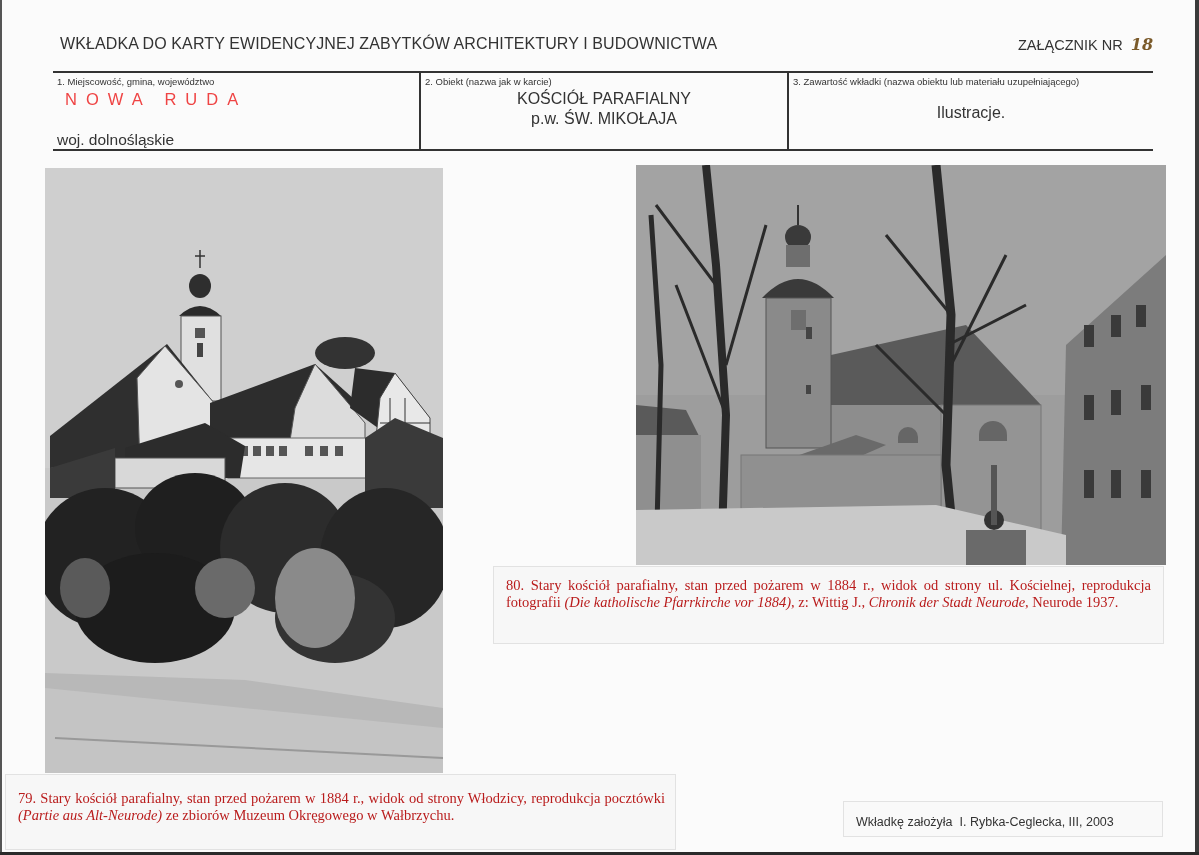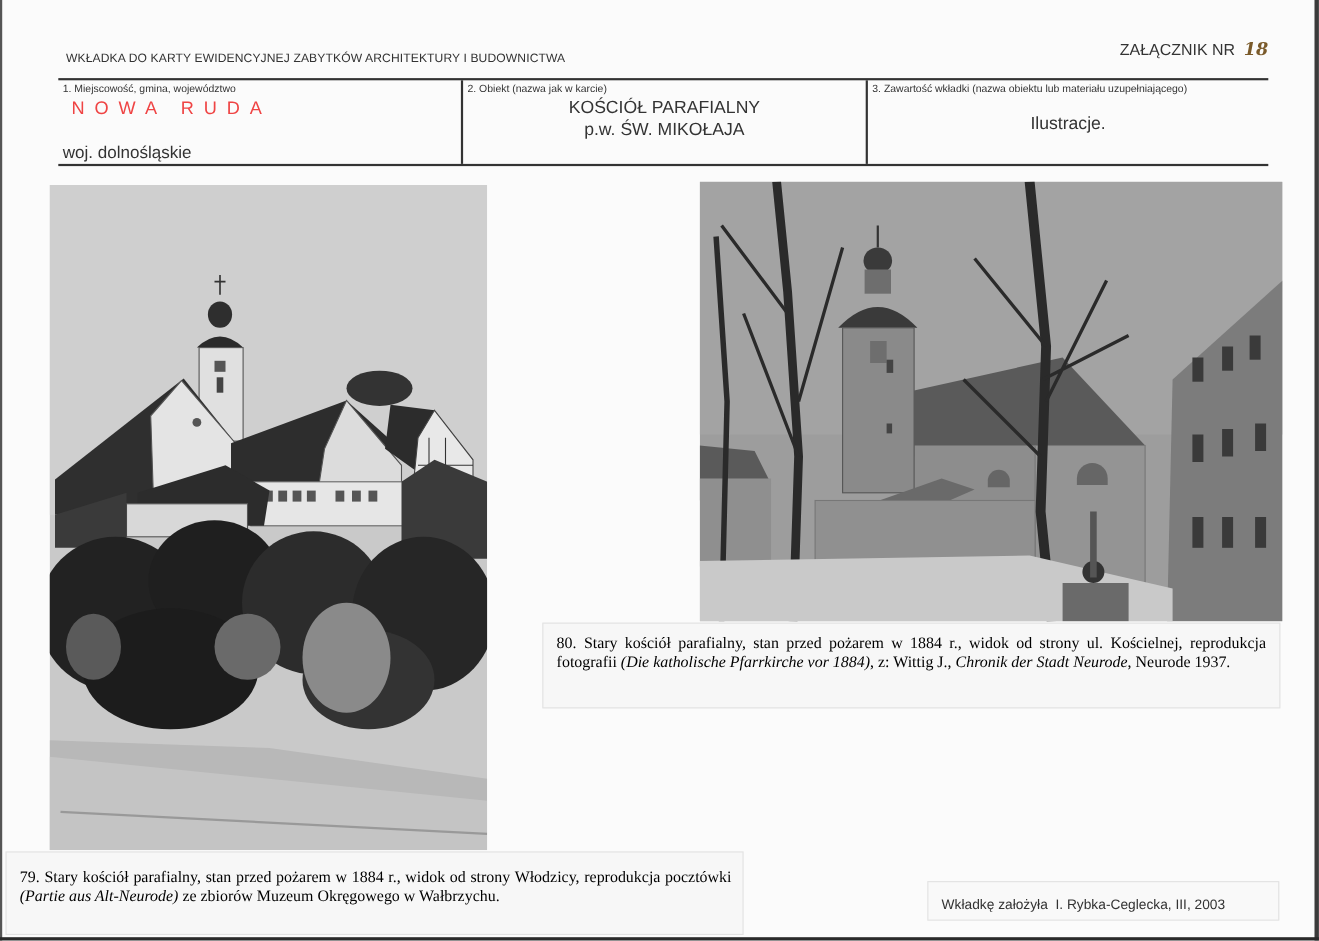--- a/index.html
+++ b/index.html
@@ -5,21 +5,21 @@
   html, body { margin:0; padding:0; }
   body {
     width:1199px; height:855px; position:relative; overflow:hidden;
     background:#fbfbfb;
     font-family:"Liberation Sans", sans-serif; color:#2b2b2b;
   }
   .scan-edge-left { position:absolute; left:0; top:0; width:2px; height:855px; background:#555; }
   .scan-edge-right { position:absolute; right:0; top:0; width:4px; height:855px; background:#3a3a3a; }
   .scan-edge-bottom { position:absolute; left:0; bottom:0; width:1199px; height:3px; background:#2a2a2a; }
 
-  .doc-title { position:absolute; left:60px; top:35px; font-size:11px; letter-spacing:0.1px; color:#333;margin-top:12px; }
+  .doc-title { position:absolute; left:60px; top:35px; font-size:16px; letter-spacing:0.1px; color:#333; }
   .annex { position:absolute; left:1018px; top:35px; font-size:14.5px; color:#333; }
   .annex .handwritten { font-family:"DejaVu Serif", serif; font-style:italic; font-weight:bold; color:#7a5a2a; font-size:16px; margin-left:4px; }
 
   .form-table { position:absolute; left:53px; top:71px; width:1100px; height:76px;
     border-top:2px solid #333; border-bottom:2px solid #333; display:flex; }
   .cell { position:relative; box-sizing:border-box; height:100%; }
   .cell-1 { width:368px; border-right:2px solid #333; }
   .cell-2 { width:368px; border-right:2px solid #333; }
   .cell-3 { flex:1; }
   .cell-label { position:absolute; left:4px; top:3px; font-size:9.5px; color:#333; white-space:nowrap; }
@@ -31,21 +31,21 @@
   .obj-line.l1 { top:17px; }
   .obj-line.l2 { top:37px; }
   .content-val { position:absolute; left:0; width:100%; text-align:center; top:31px; font-size:16px; color:#333; }
 
   .photo { position:absolute; overflow:hidden; }
   .photo svg { display:block; }
   .photo-79 { left:45px; top:168px; width:398px; height:605px; }
   .photo-80 { left:636px; top:165px; width:530px; height:400px; }
 
   .caption { position:absolute; box-sizing:border-box; background:#f7f7f7;
-    border:1px solid #e2e2e2; font-family:"Liberation Serif", serif; color:#000000; }
+    border:1px solid #e2e2e2; font-family:"Liberation Serif", serif; color:#b91c1c; }
   .caption p { margin:0; font-size:14.5px; line-height:17px; text-align:justify; }
   .caption i { font-style:italic; }
   .caption-79 { left:5px; top:774px; width:671px; height:76px; padding:15px 10px 0 12px; }
   .caption-80 { left:493px; top:566px; width:671px; height:78px; padding:10px 12px 0 12px; }
   .caption-80 p { text-indent:0; }
 
   .footer-credit { position:absolute; left:843px; top:801px; width:320px; height:36px; box-sizing:border-box;
     border:1px solid #e2e2e2; background:#f9f9f9; font-size:12.5px; color:#333; padding:13px 13px 0 12px; white-space:pre; }
 </style>
 </head>

